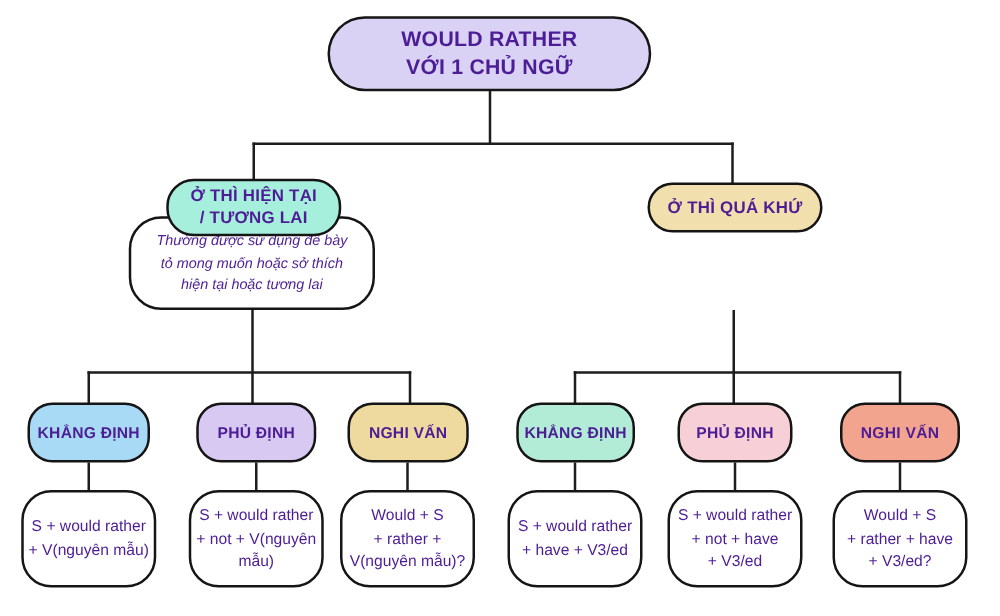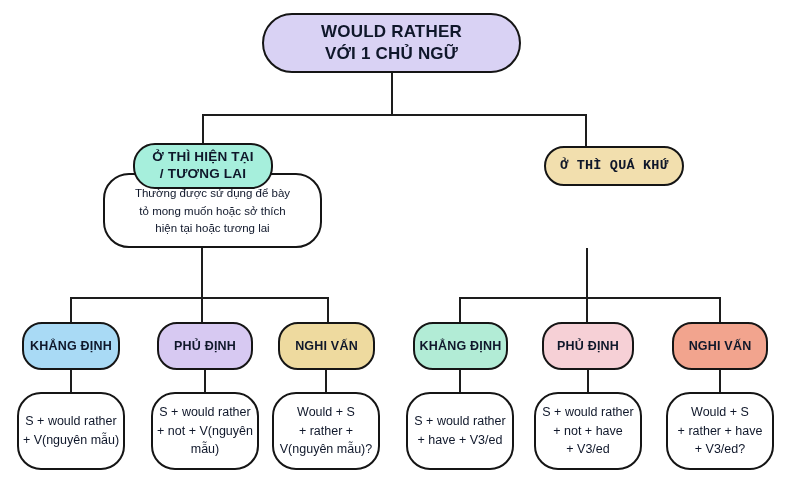--- a/index.html
+++ b/index.html
@@ -2,21 +2,21 @@
 <html><head>
 <meta charset="utf-8">
 <style>
   html, body { margin: 0; padding: 0; background: #ffffff; }
   .canvas {
     position: relative;
     width: 800px;
     height: 493px;
     background: #ffffff;
     font-family: "Liberation Sans", sans-serif;
-    color: #0f172a;
+    color: #4c1d95;
     overflow: hidden;
   }
   .line { position: absolute; background: #1d1d1d; }
   .node {
     position: absolute;
     box-sizing: border-box;
     border: 2px solid #151515;
     display: flex;
     align-items: center;
     justify-content: center;
@@ -31,27 +31,27 @@
   .root { left: 262px; top: 13px; width: 259px; height: 60px; border-radius: 30px; font-size: 17px; line-height: 1.3; z-index: 3; }
 
   
   .c-root-v { left: 391px; top: 72px; width: 2px; height: 43px; }
   .c-top-h  { left: 202px; top: 114px; width: 385px; height: 2px; }
   .c-top-dl { left: 202px; top: 114px; width: 2px; height: 33px; }
   .c-top-dr { left: 585px; top: 114px; width: 2px; height: 33px; }
 
   
   .descbox { border-radius: 26px; font-size: 11.5px; line-height: 1.5; z-index: 1; align-items: flex-end; padding-bottom: 9px; }
-  .desc-l { left: 103px; top: 173px; width: 219px; height: 75px; }
+  .desc-l { left: 103px; top: 173px; width: 197px; height: 75px; font-style: italic; }
   .desc-r { left: 488px; top: 173px; width: 195px; height: 75px; }
 
   
   .bpill { border-radius: 22px; font-size: 13.5px; line-height: 1.25; z-index: 2; }
   .bpill-l { left: 133px; top: 143px; width: 140px; height: 46px; }
-  .bpill-r { left: 544px; top: 146px; width: 140px; height: 40px; font-family: Liberation Mono, monospace; }
+  .bpill-r { left: 518px; top: 146px; width: 140px; height: 40px; }
 
   
   .c-l-v { left: 201px; top: 248px; width: 2px; height: 76px; }
   .c-l-h { left: 70px;  top: 297px; width: 259px; height: 2px; }
   .c-l-dl{ left: 70px;  top: 297px; width: 2px; height: 27px; }
   .c-l-dr{ left: 327px; top: 297px; width: 2px; height: 27px; }
   .c-r-v { left: 586px; top: 248px; width: 2px; height: 76px; }
   .c-r-h { left: 459px; top: 297px; width: 262px; height: 2px; }
   .c-r-dl{ left: 459px; top: 297px; width: 2px; height: 27px; }
   .c-r-dr{ left: 719px; top: 297px; width: 2px; height: 27px; }

